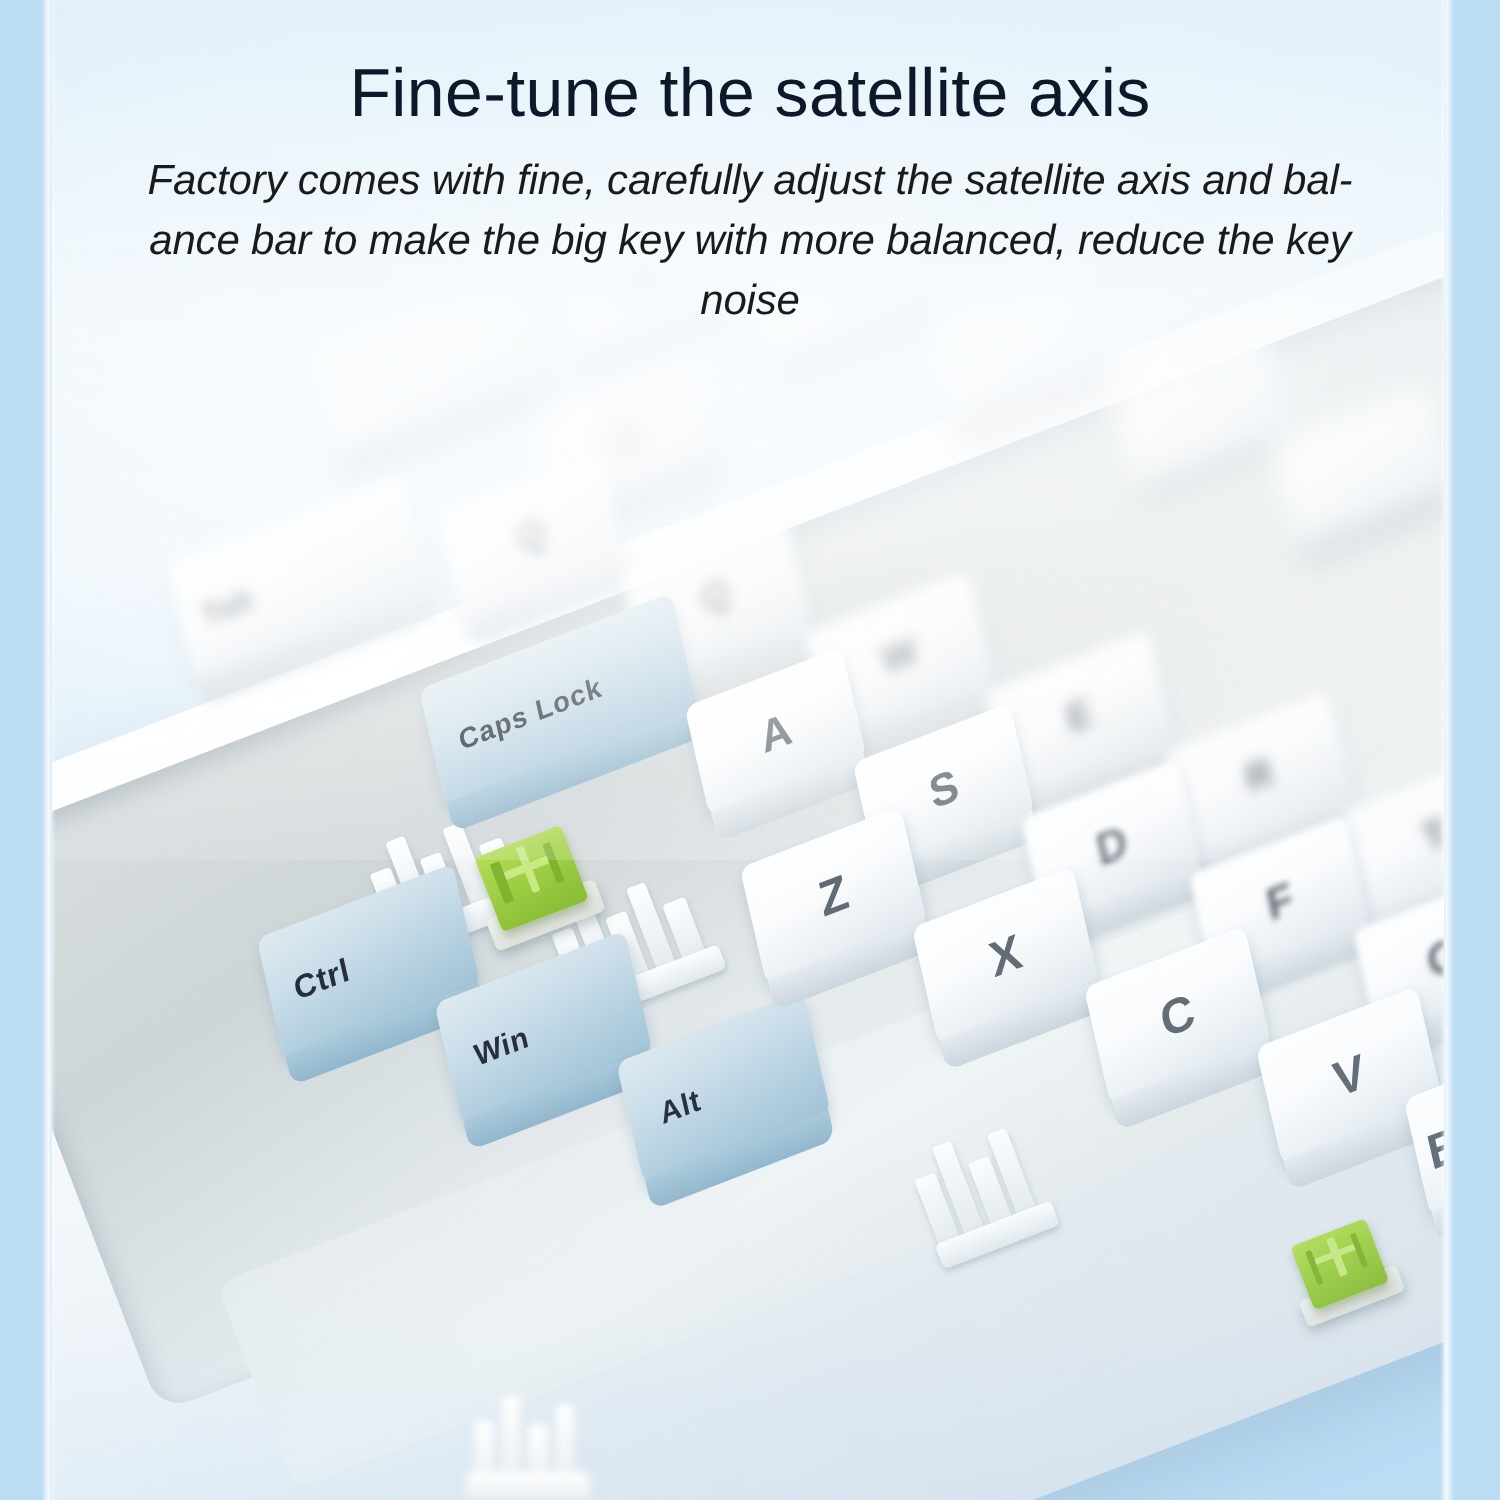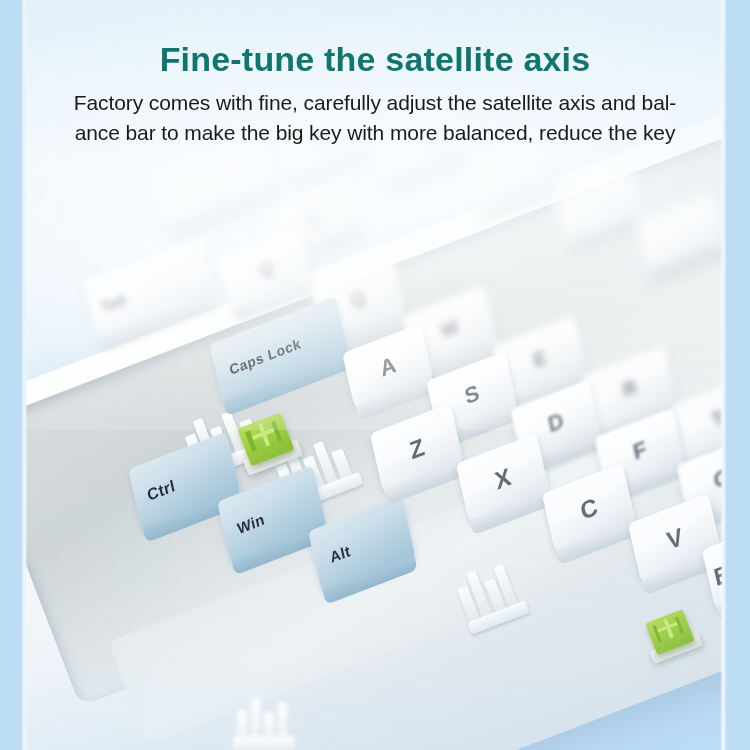--- a/index.html
+++ b/index.html
@@ -26,28 +26,28 @@
     background:linear-gradient(175deg,#dcecf8 0%,#e6f2fa 18%,#eaf4fb 35%,#cfe6f6 60%,#bcdcf4 78%,#bcdcf4 100%);}
 
   
   .haze{position:absolute;left:0;top:0;width:100%;height:430px;
     background:radial-gradient(120% 90% at 48% 30%,rgba(255,255,255,.92) 0%,rgba(255,255,255,.70) 38%,rgba(255,255,255,.25) 68%,rgba(255,255,255,0) 100%);
     pointer-events:none;z-index:22;}
 
   
   .textblock{position:absolute;left:0;top:0;width:750px;z-index:60;text-align:center;}
   .title{
-    font-size:34px;color:#0f766e;letter-spacing:.2px;line-height:1;
-    padding-top:42px;font-weight:700;
+    font-size:34px;color:#0f172a;letter-spacing:.2px;line-height:1;
+    padding-top:30px;font-weight:400;
   }
   .subtitle{
     font-size:21px;color:#1a1a1a;line-height:30px;font-weight:400;
     padding:12px 20px 0 20px;letter-spacing:-.1px;
   }
-  .subtitle span{display:block;white-space:nowrap;}
+  .subtitle span{display:block;white-space:nowrap;font-style:italic;}
 
   
   .kb{position:absolute;left:0;top:0;width:696px;height:750px;}
 
   
   .case{
     position:absolute;left:-60px;top:250px;width:900px;height:520px;
     transform:rotate(-21deg);
     border-radius:30px;
     background:linear-gradient(168deg,#ffffff 0%,#fbfcfd 22%,#f1f4f7 48%,#e5eaef 72%,#dbe2e8 100%);
@@ -391,16 +391,17 @@
   <div class="rail left"></div>
   <div class="rail right"></div>
   <div class="rail-sheen l"></div>
   <div class="rail-sheen r"></div>
 
   <div class="textblock">
     <div class="title">Fine-tune the satellite axis</div>
     <div class="subtitle">
       <span>Factory comes with fine, carefully adjust the satellite axis and bal-</span>
       <span>ance bar to make the big key with more balanced, reduce the key</span>
+      <span>noise</span>
     </div>
   </div>
 
 </div>
 
 </body></html>

